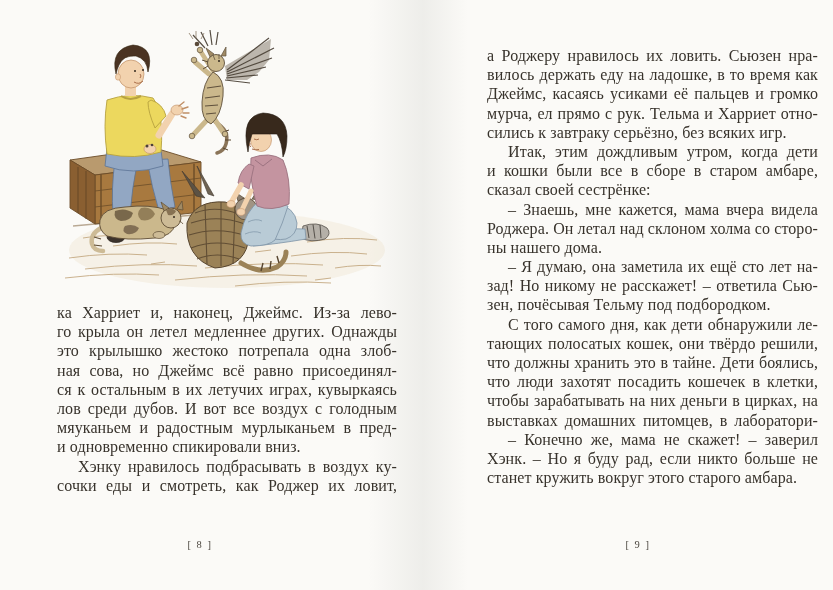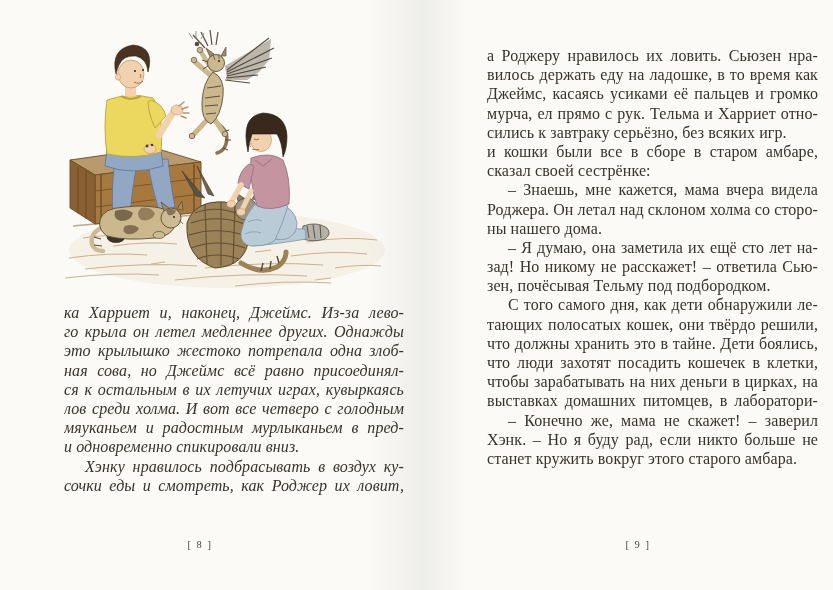--- a/index.html
+++ b/index.html
@@ -18,21 +18,21 @@
       rgba(120,126,118,0) 0%,
       rgba(120,126,118,0.07) 38%,
       rgba(120,126,118,0.10) 55%,
       rgba(120,126,118,0) 100%);
   }
   .illo{position:absolute;left:55px;top:8px;width:345px;height:287px;}
   .textcol{
     position:absolute;color:#37322b;font-size:16px;line-height:19.2px;
     letter-spacing:0.1px;
   }
-  #text-left{left:64px;top:303px;width:340px;font-style:italic;}
+  #text-left{left:57px;top:303px;width:340px;}
   #text-right{left:487px;top:46px;width:331px;}
   .line{text-align:justify;text-align-last:justify;height:19.2px;overflow:hidden;}
   .line.end{text-align-last:left;}
   .line.indent{text-indent:21px;}
   .folio{
     position:absolute;top:539px;font-size:10.5px;letter-spacing:1.5px;
     color:#4b463f;text-align:center;
   }
   #folio-left{left:0;width:400px;}
   #folio-right{left:438px;width:400px;}
@@ -178,33 +178,34 @@
       <path d="M138,31 L134,25 M146,31 L149,25 M141,30 L141,23" stroke="#8a7a66" stroke-width="0.8" fill="none"></path>
     </g>
   </svg>
 
   <div class="textcol" id="text-left">
     <div class="line">ка Харриет и, наконец, Джеймс. Из-за лево-</div>
     <div class="line">го крыла он летел медленнее других. Однажды</div>
     <div class="line">это крылышко жестоко потрепала одна злоб-</div>
     <div class="line">ная сова, но Джеймс всё равно присоединял-</div>
     <div class="line">ся к остальным в их летучих играх, кувыркаясь</div>
-    <div class="line">лов среди холма. И вот все четверо с голодным</div>
+    <div class="line">лов среди дубов. И вот все воздух с голодным</div>
     <div class="line">мяуканьем и радостным мурлыканьем в пред-</div>
     <div class="line end">и одновременно спикировали вниз.</div>
     <div class="line indent">Хэнку нравилось подбрасывать в воздух ку-</div>
     <div class="line">сочки еды и смотреть, как Роджер их ловит,</div>
   </div>
 
   <div class="textcol" id="text-right">
     <div class="line">а Роджеру нравилось их ловить. Сьюзен нра-</div>
     <div class="line">вилось держать еду на ладошке, в то время как</div>
     <div class="line">Джеймс, касаясь усиками её пальцев и громко</div>
     <div class="line">мурча, ел прямо с рук. Тельма и Харриет отно-</div>
     <div class="line end">сились к завтраку серьёзно, без всяких игр.</div>
+    <div class="line indent">Итак, этим дождливым утром, когда дети</div>
     <div class="line">и кошки были все в сборе в старом амбаре, Хэнк</div>
     <div class="line end">сказал своей сестрёнке:</div>
     <div class="line indent">– Знаешь, мне кажется, мама вчера видела</div>
     <div class="line">Роджера. Он летал над склоном холма со сторо-</div>
     <div class="line end">ны нашего дома.</div>
     <div class="line indent">– Я думаю, она заметила их ещё сто лет на-</div>
     <div class="line">зад! Но никому не расскажет! – ответила Сью-</div>
     <div class="line end">зен, почёсывая Тельму под подбородком.</div>
     <div class="line indent">С того самого дня, как дети обнаружили ле-</div>
     <div class="line">тающих полосатых кошек, они твёрдо решили,</div>

